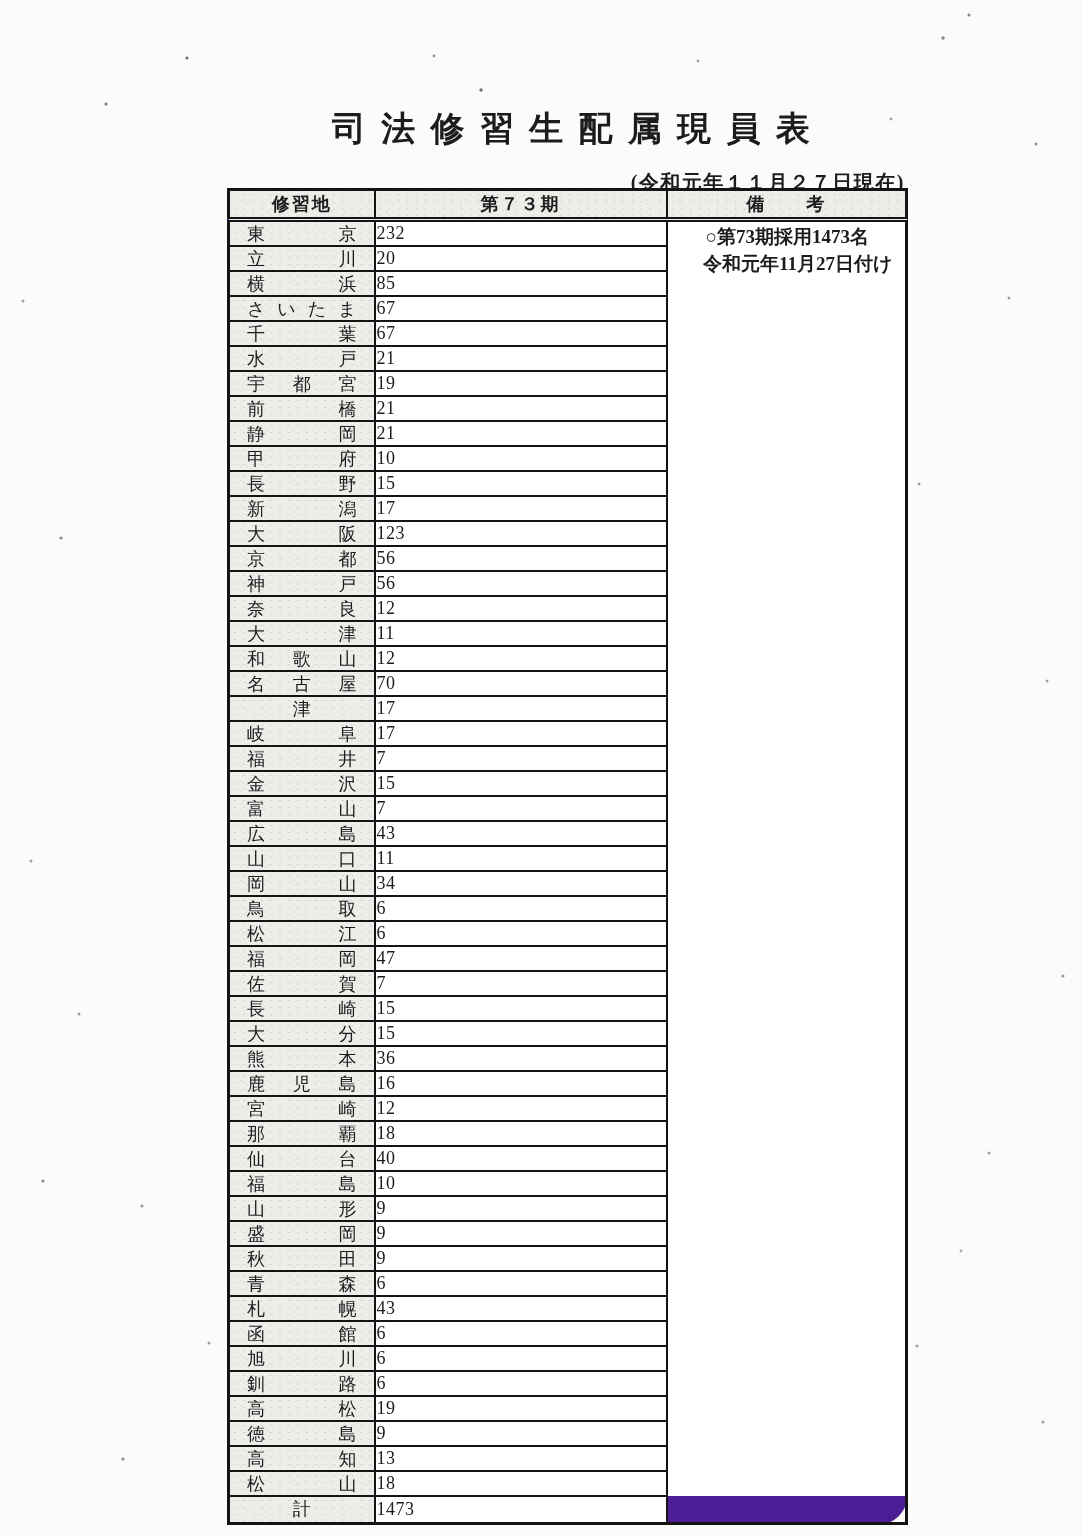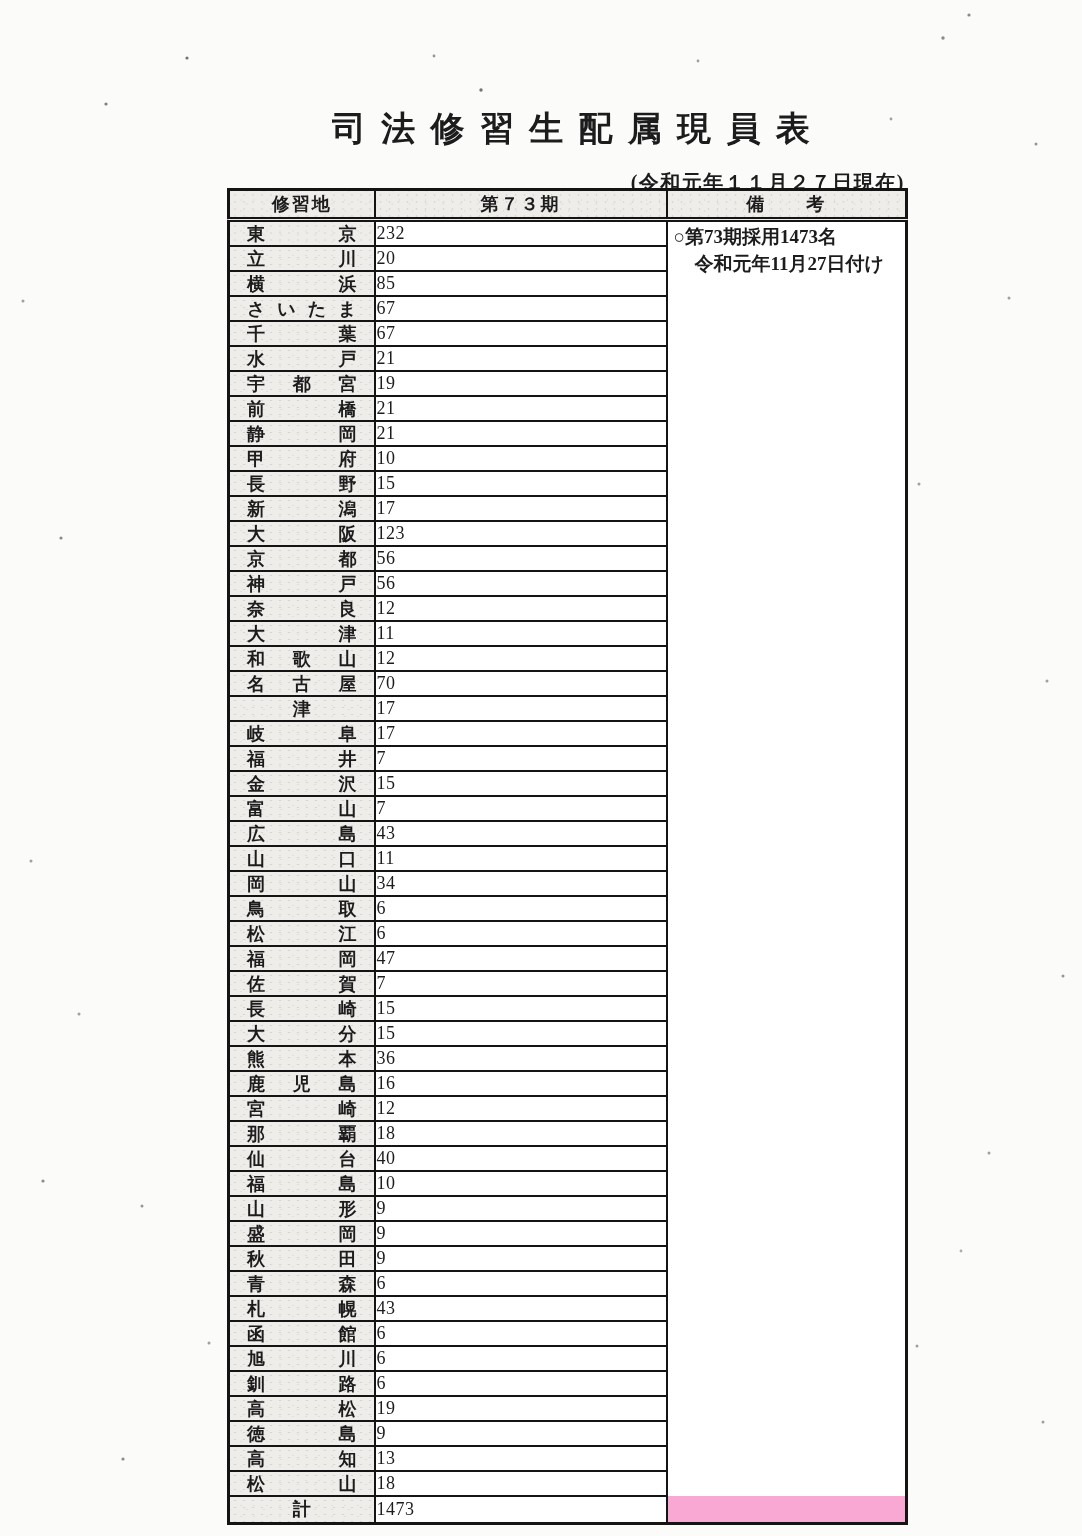--- a/index.html
+++ b/index.html
@@ -35,21 +35,22 @@
     letter-spacing: 1.5px;
     white-space: nowrap;
     margin-top: 16px;
   }
   table.main-table {
     position: absolute;
     left: 227px; top: 188px;
     width: 678px;
     border-collapse: collapse;
     table-layout: fixed;
-    background: #f9a8d4;
+    background: #4c1d95;
+    border-radius: 31px;
   }
   table.main-table { border: 3px solid var(--line); }
   .main-table th, .main-table td { border: 2px solid var(--line); }
   .main-table th {
     height: 24px;
     font-size: 18px;
     font-weight: 700;
     border-bottom: 5px double var(--line);
     letter-spacing: 2px;
   }
@@ -60,21 +61,21 @@
       radial-gradient(rgba(40,40,40,0.20) 0.6px, transparent 1.1px),
       radial-gradient(rgba(40,40,40,0.14) 0.5px, transparent 1px),
       radial-gradient(rgba(40,40,40,0.09) 0.7px, transparent 1.3px);
     background-size: 9px 7px, 13px 11px, 17px 13px;
     background-position: 0 0, 4px 3px, 8px 6px;
   }
   .loc-cell { padding: 0 17px; }
   .loc {
     display: block;
     font-size: 18px;
-    font-weight: 700;
+    font-weight: 400;
     line-height: 22px;
     text-align: justify;
     text-align-last: justify;
     text-justify: inter-character;
   }
   .loc.single { text-align-last: center; }
   .num-cell {
     text-align: left;
     font-size: 18px;
     letter-spacing: 0.5px;
@@ -84,20 +85,21 @@
     vertical-align: top;
     background: #ffffff;
     border-bottom: 0 !important;
     padding: 1px 4px 0 6px;
   }
   .remark-line {
     font-size: 19px;
     font-weight: 600;
     line-height: 27px;
     white-space: nowrap;
+    text-align: center;
   }
   .remark-line.indent { padding-left: 21px; }
   tfoot td { height: 27px; border-top: 5px double var(--line); }
   tfoot .loc { text-align-last: center; }
   .page-specks {
     position: absolute;
     left: 0; top: 0;
     width: 2px; height: 2px;
     border-radius: 50%;
     background: transparent;

